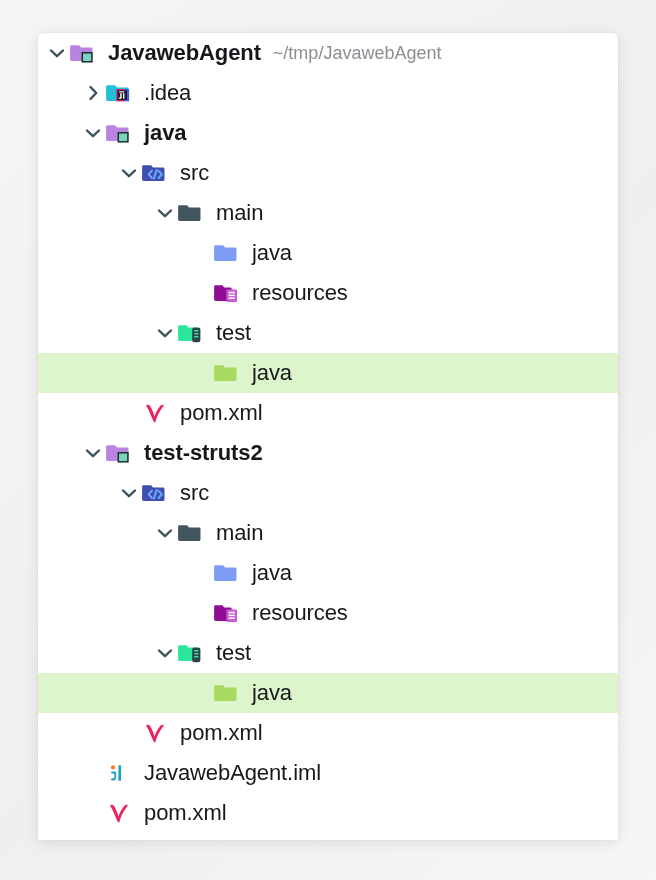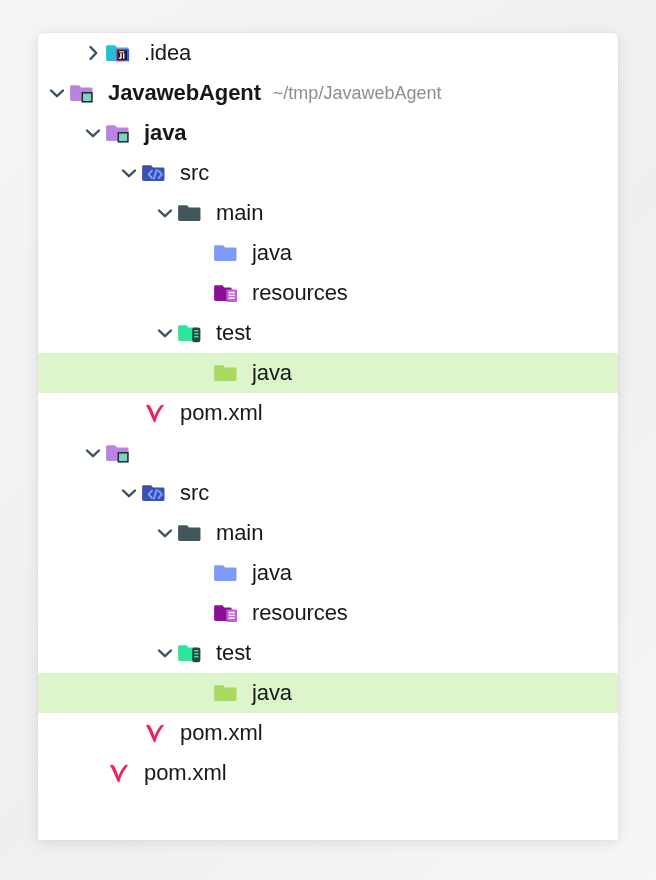--- a/index.html
+++ b/index.html
@@ -67,56 +67,56 @@
     line-height: 1;
   }
 </style>
 </head>
 <body>
 
 <div id="stage">
   <div id="panel">
     <div id="tree">
         <div class="row">
+          <div style="width: 6px; min-width: 6px; height: 40px;"></div>
+          <span class="twisty">
+            <svg width="26" height="26" viewBox="0 0 26 26">
+              <path d="M7 10.5 L13 16.2 L19 10.5" fill="none" stroke="#3d525c" stroke-width="2.4" stroke-linecap="round" stroke-linejoin="round"></path>
+            </svg>
+          </span>
+          <span class="icon">
+            <svg width="26" height="26" viewBox="0 0 26 26">
+              <path d="M1.5 5.3 h7.6 l1.9 2.2 h10.1 a1.4 1.4 0 0 1 1.4 1.4 v10.6 a1.4 1.4 0 0 1 -1.4 1.4 H1.5 a1.4 1.4 0 0 1 -1.4 -1.4 V6.7 a1.4 1.4 0 0 1 1.4 -1.4 z" fill="#b983e0"></path>
+              <rect x="12.3" y="12.8" width="9.6" height="9.0" fill="#7ad4c0" stroke="#1f2b30" stroke-width="1.5"></rect>
+            </svg>
+          </span>
+          <span class="label bold">JavawebAgent</span>
+          <span class="path">~/tmp/JavawebAgent</span>
+        </div>
+        <div class="row">
           <div style="width: 42px; min-width: 42px; height: 40px;"></div>
           <span class="twisty">
             <svg width="26" height="26" viewBox="0 0 26 26">
               <path d="M10.5 7 L16.2 13 L10.5 19" fill="none" stroke="#3d525c" stroke-width="2.4" stroke-linecap="round" stroke-linejoin="round"></path>
             </svg>
           </span>
           <span class="icon">
             <svg width="26" height="26" viewBox="0 0 26 26">
               <path d="M1.5 5.3 h7.6 l1.9 2.2 h10.1 a1.4 1.4 0 0 1 1.4 1.4 v10.6 a1.4 1.4 0 0 1 -1.4 1.4 H1.5 a1.4 1.4 0 0 1 -1.4 -1.4 V6.7 a1.4 1.4 0 0 1 1.4 -1.4 z" fill="#21bfd6"></path>
               <path d="M10.5 9.0 h12.6 v12.2 h-12.6 z" fill="#3b5afb"></path>
               <path d="M10.5 9.0 h8.0 v12.2 h-8.0 z" fill="#e81f64"></path>
               <path d="M11.6 10.2 h9.4 v9.8 h-9.4 z" fill="#1b1b22"></path>
               <rect x="13.0" y="11.3" width="5.2" height="1.1" fill="#ffffff"></rect>
               <path d="M14.2 13.2 h1.5 v4.2 a1.5 1.5 0 0 1 -3.0 0 h1.5 z" fill="#ffffff"></path>
               <rect x="17.0" y="13.2" width="1.4" height="5.4" fill="#ffffff"></rect>
             </svg>
           </span>
           <span class="label">.idea</span>
         </div>
         <div class="row">
-          <div style="width: 6px; min-width: 6px; height: 40px;"></div>
-          <span class="twisty">
-            <svg width="26" height="26" viewBox="0 0 26 26">
-              <path d="M7 10.5 L13 16.2 L19 10.5" fill="none" stroke="#3d525c" stroke-width="2.4" stroke-linecap="round" stroke-linejoin="round"></path>
-            </svg>
-          </span>
-          <span class="icon">
-            <svg width="26" height="26" viewBox="0 0 26 26">
-              <path d="M1.5 5.3 h7.6 l1.9 2.2 h10.1 a1.4 1.4 0 0 1 1.4 1.4 v10.6 a1.4 1.4 0 0 1 -1.4 1.4 H1.5 a1.4 1.4 0 0 1 -1.4 -1.4 V6.7 a1.4 1.4 0 0 1 1.4 -1.4 z" fill="#b983e0"></path>
-              <rect x="12.3" y="12.8" width="9.6" height="9.0" fill="#7ad4c0" stroke="#1f2b30" stroke-width="1.5"></rect>
-            </svg>
-          </span>
-          <span class="label bold">JavawebAgent</span>
-          <span class="path">~/tmp/JavawebAgent</span>
-        </div>
-        <div class="row">
           <div style="width: 42px; min-width: 42px; height: 40px;"></div>
           <span class="twisty">
             <svg width="26" height="26" viewBox="0 0 26 26">
               <path d="M7 10.5 L13 16.2 L19 10.5" fill="none" stroke="#3d525c" stroke-width="2.4" stroke-linecap="round" stroke-linejoin="round"></path>
             </svg>
           </span>
           <span class="icon">
             <svg width="26" height="26" viewBox="0 0 26 26">
               <path d="M1.5 5.3 h7.6 l1.9 2.2 h10.1 a1.4 1.4 0 0 1 1.4 1.4 v10.6 a1.4 1.4 0 0 1 -1.4 1.4 H1.5 a1.4 1.4 0 0 1 -1.4 -1.4 V6.7 a1.4 1.4 0 0 1 1.4 -1.4 z" fill="#b983e0"></path>
               <rect x="12.3" y="12.8" width="9.6" height="9.0" fill="#7ad4c0" stroke="#1f2b30" stroke-width="1.5"></rect>
@@ -223,20 +223,21 @@
             <svg width="26" height="26" viewBox="0 0 26 26">
               <path d="M7 10.5 L13 16.2 L19 10.5" fill="none" stroke="#3d525c" stroke-width="2.4" stroke-linecap="round" stroke-linejoin="round"></path>
             </svg>
           </span>
           <span class="icon">
             <svg width="26" height="26" viewBox="0 0 26 26">
               <path d="M1.5 5.3 h7.6 l1.9 2.2 h10.1 a1.4 1.4 0 0 1 1.4 1.4 v10.6 a1.4 1.4 0 0 1 -1.4 1.4 H1.5 a1.4 1.4 0 0 1 -1.4 -1.4 V6.7 a1.4 1.4 0 0 1 1.4 -1.4 z" fill="#b983e0"></path>
               <rect x="12.3" y="12.8" width="9.6" height="9.0" fill="#7ad4c0" stroke="#1f2b30" stroke-width="1.5"></rect>
             </svg>
           </span>
+          <span class="label bold">test-struts2</span>
         </div>
         <div class="row">
           <div style="width: 78px; min-width: 78px; height: 40px;"></div>
           <span class="twisty">
             <svg width="26" height="26" viewBox="0 0 26 26">
               <path d="M7 10.5 L13 16.2 L19 10.5" fill="none" stroke="#3d525c" stroke-width="2.4" stroke-linecap="round" stroke-linejoin="round"></path>
             </svg>
           </span>
           <span class="icon">
             <svg width="26" height="26" viewBox="0 0 26 26">
@@ -322,20 +323,32 @@
               <path d="M4.6 5.0 C5.4 4.6 7.4 5.0 8.3 6.2 C10.0 8.5 11.8 13.6 12.5 16.6 C13.4 13.0 16.0 8.6 18.6 5.6 C19.6 4.5 21.2 4.4 21.7 5.0 C22.2 5.6 21.2 6.4 20.2 7.7 C17.2 11.6 14.6 17.0 13.6 21.4 C13.4 22.4 12.2 22.6 11.7 21.7 C9.9 18.0 7.3 11.6 5.2 7.6 C4.5 6.2 3.8 5.4 4.6 5.0 Z" fill="#e8275f"></path>
             </svg>
           </span>
           <span class="label">pom.xml</span>
         </div>
         <div class="row">
           <div style="width: 42px; min-width: 42px; height: 40px;"></div>
           <span class="twisty empty"></span>
           <span class="icon">
             <svg width="26" height="26" viewBox="0 0 26 26">
+              <circle cx="7.0" cy="7.4" r="2.1" fill="#f08024"></circle>
+              <path d="M5.2 11.5 h5.0 v6.0 a3.1 3.1 0 0 1 -5.6 1.8 l1.9 -1.3 a1.0 1.0 0 0 0 1.8 -0.6 v-4.0 h-3.1 z" fill="#21a0c4"></path>
+              <rect x="12.4" y="5.3" width="2.7" height="15.4" fill="#21a0c4"></rect>
+            </svg>
+          </span>
+          <span class="label">JavawebAgent.iml</span>
+        </div>
+        <div class="row">
+          <div style="width: 42px; min-width: 42px; height: 40px;"></div>
+          <span class="twisty empty"></span>
+          <span class="icon">
+            <svg width="26" height="26" viewBox="0 0 26 26">
               <path d="M4.6 5.0 C5.4 4.6 7.4 5.0 8.3 6.2 C10.0 8.5 11.8 13.6 12.5 16.6 C13.4 13.0 16.0 8.6 18.6 5.6 C19.6 4.5 21.2 4.4 21.7 5.0 C22.2 5.6 21.2 6.4 20.2 7.7 C17.2 11.6 14.6 17.0 13.6 21.4 C13.4 22.4 12.2 22.6 11.7 21.7 C9.9 18.0 7.3 11.6 5.2 7.6 C4.5 6.2 3.8 5.4 4.6 5.0 Z" fill="#e8275f"></path>
             </svg>
           </span>
           <span class="label">pom.xml</span>
         </div>
       </div>
   </div>
 </div>
 
 </body></html>

